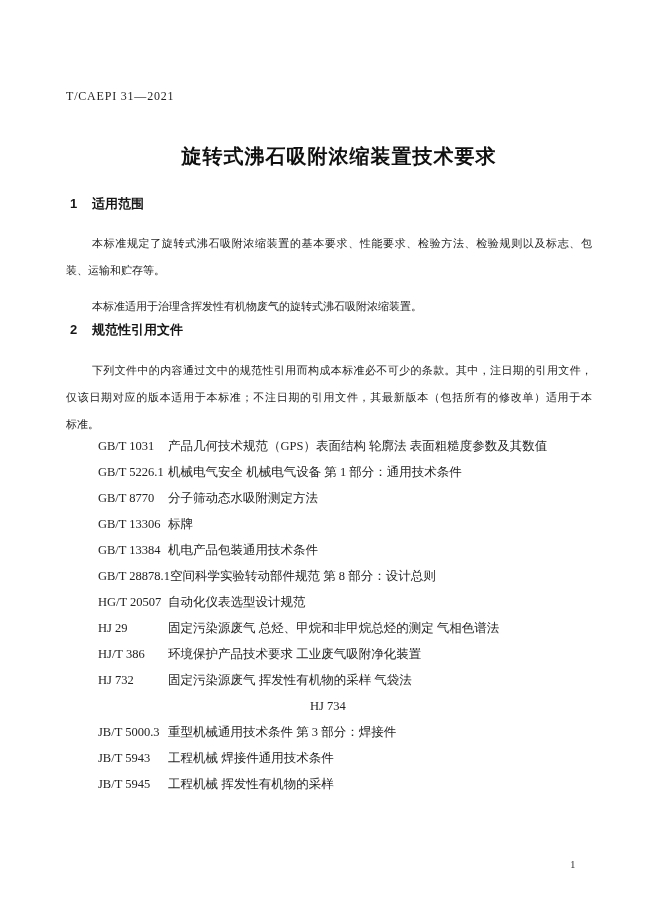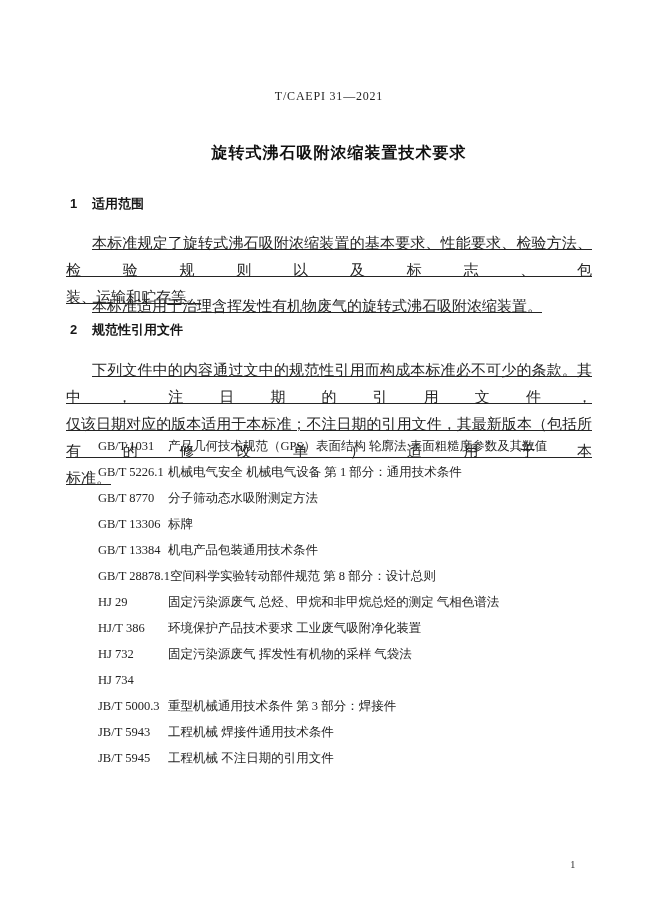--- a/index.html
+++ b/index.html
@@ -8,74 +8,74 @@
     width: 650px;
     height: 919px;
     background: #ffffff;
     overflow: hidden;
     font-family: "Liberation Serif", "DejaVu Serif", serif;
     color: #242424;
   }
   .doc-code {
     position: absolute;
     top: 89px; left: 66px; width: 526px;
-    text-align: center;
+    text-align: left;
     font-size: 12px;
     letter-spacing: 0.8px;
     color: #1f1f1f;
     font-family: "Liberation Serif", "DejaVu Serif", serif;
   }
   .doc-title {
     position: absolute;
     top: 143px; left: 76px; width: 526px;
     text-align: center;
     font-family: "Liberation Sans", "DejaVu Sans", sans-serif;
     font-weight: bold;
-    font-size: 16px;
+    font-size: 20px;
     letter-spacing: 1px;
     color: #101010;
   }
   .sec-heading {
     position: absolute;
     left: 70px;
     font-family: "Liberation Sans", "DejaVu Sans", sans-serif;
     font-weight: bold;
     font-size: 13px;
     line-height: 14px;
     color: #161616;
     display: flex;
   }
   .sec-heading .sec-num { width: 22px; }
   .para {
     position: absolute;
     left: 66px; width: 526px;
-    font-size: 15px;
+    font-size: 11px;
     line-height: 27px;
     color: #242424;
-    text-decoration: underline;
   }
   .para .line {
     text-align: justify;
     text-align-last: justify;
   }
   .para .line.last {
     text-align: left;
     text-align-last: left;
   }
   .para .line.indent { text-indent: 26px; }
   .ref-list {
     position: absolute;
     left: 98px; top: 433px; width: 494px;
     font-size: 12.5px;
     color: #242424;
   }
   .ref-row {
     display: flex;
     line-height: 26px;
     white-space: nowrap;
+    justify-content: center;
   }
   .ref-code { flex: 0 0 70px; }
   .ref-title { flex: 1 1 auto; }
   .page-number {
     position: absolute;
     left: 570px; top: 858px;
     font-size: 11px;
     color: #3a3a3a;
   }
 </style>
@@ -132,20 +132,24 @@
     </div>
     <div class="ref-row">
       <span class="ref-code">GB/T 13384</span>
       <span class="ref-title">机电产品包装通用技术条件</span>
     </div>
     <div class="ref-row">
       <span class="ref-code">GB/T 28878.1</span>
       <span class="ref-title">空间科学实验转动部件规范 第 8 部分：设计总则</span>
     </div>
     <div class="ref-row">
+      <span class="ref-code">HG/T 20507</span>
+      <span class="ref-title">自动化仪表选型设计规范</span>
+    </div>
+    <div class="ref-row">
       <span class="ref-code">HJ 29</span>
       <span class="ref-title">固定污染源废气 总烃、甲烷和非甲烷总烃的测定 气相色谱法</span>
     </div>
     <div class="ref-row">
       <span class="ref-code">HJ/T 386</span>
       <span class="ref-title">环境保护产品技术要求 工业废气吸附净化装置</span>
     </div>
     <div class="ref-row">
       <span class="ref-code">HJ 732</span>
       <span class="ref-title">固定污染源废气 挥发性有机物的采样 气袋法</span>
@@ -156,19 +160,19 @@
     <div class="ref-row">
       <span class="ref-code">JB/T 5000.3</span>
       <span class="ref-title">重型机械通用技术条件 第 3 部分：焊接件</span>
     </div>
     <div class="ref-row">
       <span class="ref-code">JB/T 5943</span>
       <span class="ref-title">工程机械 焊接件通用技术条件</span>
     </div>
     <div class="ref-row">
       <span class="ref-code">JB/T 5945</span>
-      <span class="ref-title">工程机械 不注日期的引用文件</span>
+      <span class="ref-title">工程机械 挥发性有机物的采样</span>
     </div>
   </div>
 
   <div class="page-number">1</div>
 
 </div>
 
 </body></html>

